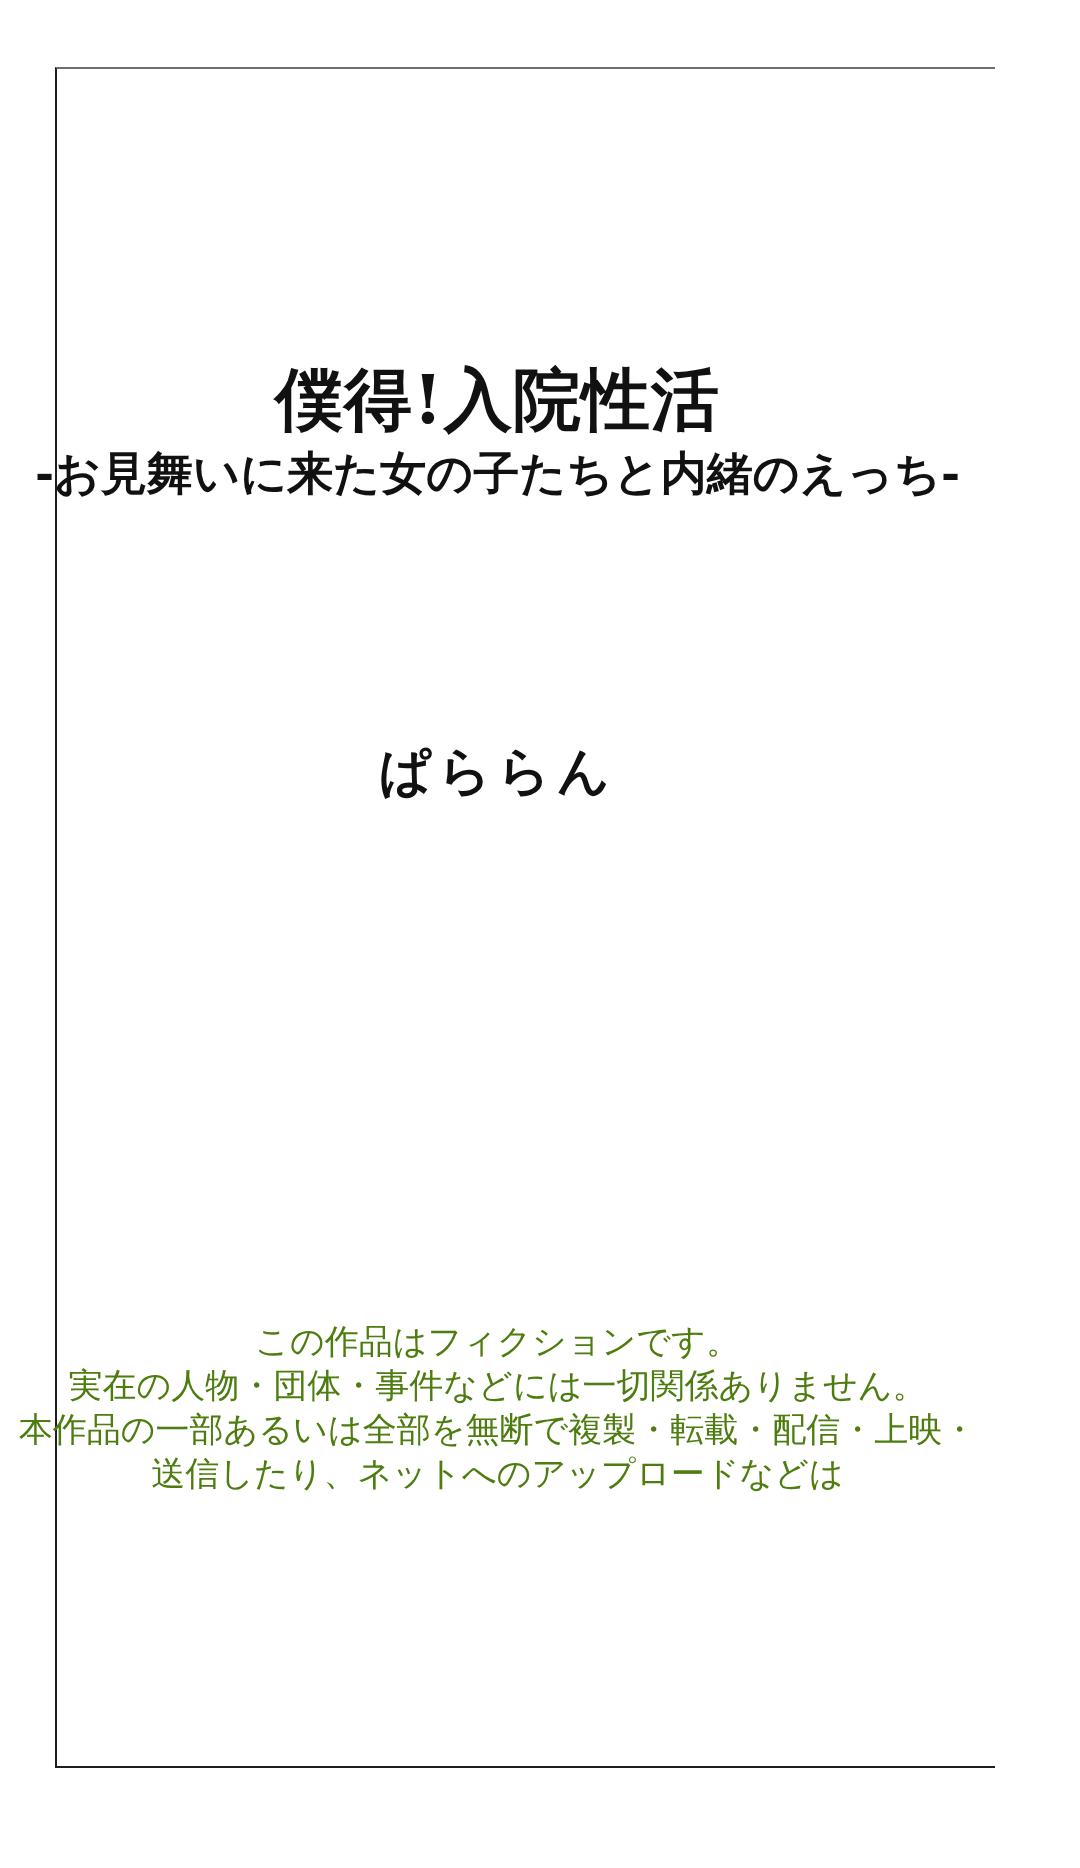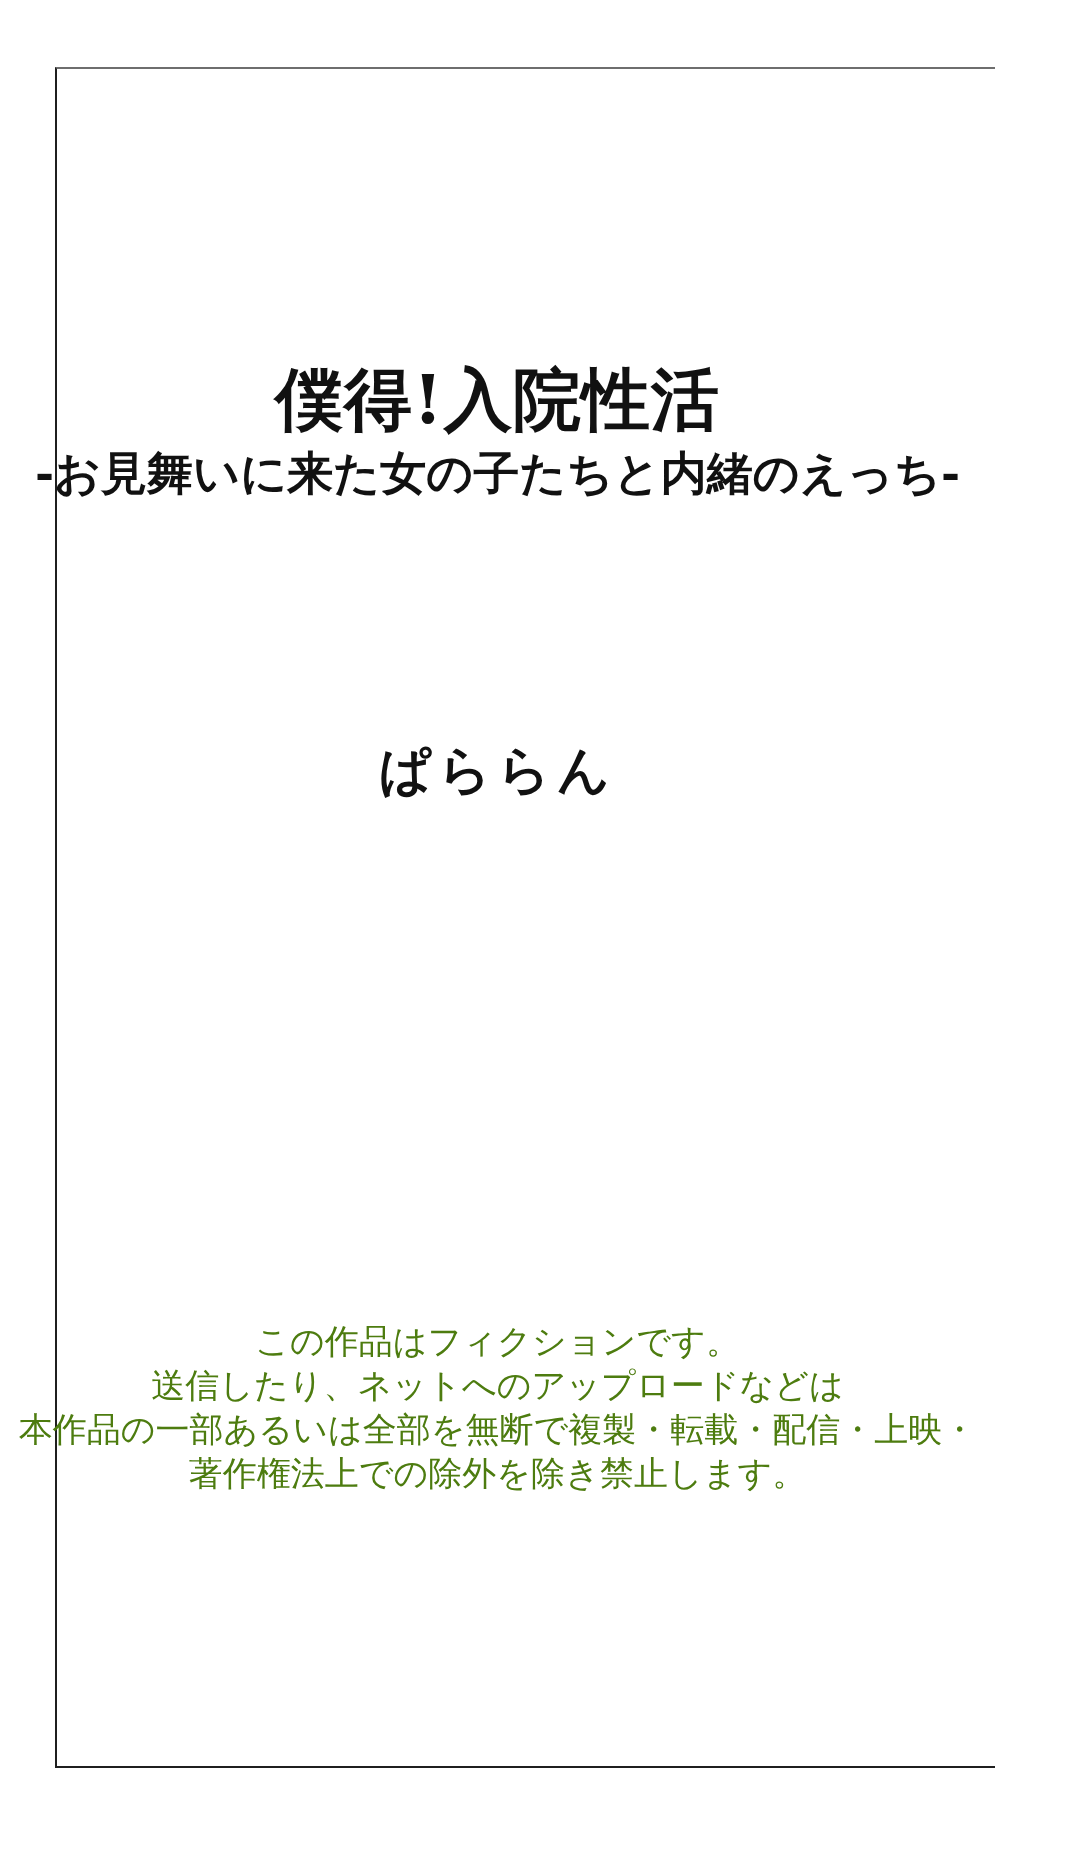--- a/index.html
+++ b/index.html
@@ -53,21 +53,21 @@
   .author {
     position: absolute;
     top: 740px;
     left: 0;
     width: 100%;
     text-align: center;
     font-size: 52px;
     line-height: 62px;
     font-weight: 600;
     letter-spacing: 6px;
-    font-family: Liberation Serif, serif;
+    font-family: Liberation Sans, sans-serif;
   }
   .disclaimer {
     position: absolute;
     top: 1319px;
     left: 0;
     width: 100%;
     text-align: center;
     font-family: "DejaVu Sans", "Liberation Sans", sans-serif;
     color: #4d7c0f;
   }
@@ -87,17 +87,17 @@
 
   <div class="title-block">
     <div class="title">僕得!入院性活</div>
     <div class="subtitle">-お見舞いに来た女の子たちと内緒のえっち-</div>
   </div>
 
   <div class="author">ぱららん</div>
 
   <div class="disclaimer">
     <p>この作品はフィクションです。</p>
+    <p>実在の人物・団体・事件などには一切関係ありません。</p>
+    <p>本作品の一部あるいは全部を無断で複製・転載・配信・上映・</p>
     <p>送信したり、ネットへのアップロードなどは</p>
-    <p>本作品の一部あるいは全部を無断で複製・転載・配信・上映・</p>
-    <p>著作権法上での除外を除き禁止します。</p>
   </div>
 </div>
 
 </body></html>

